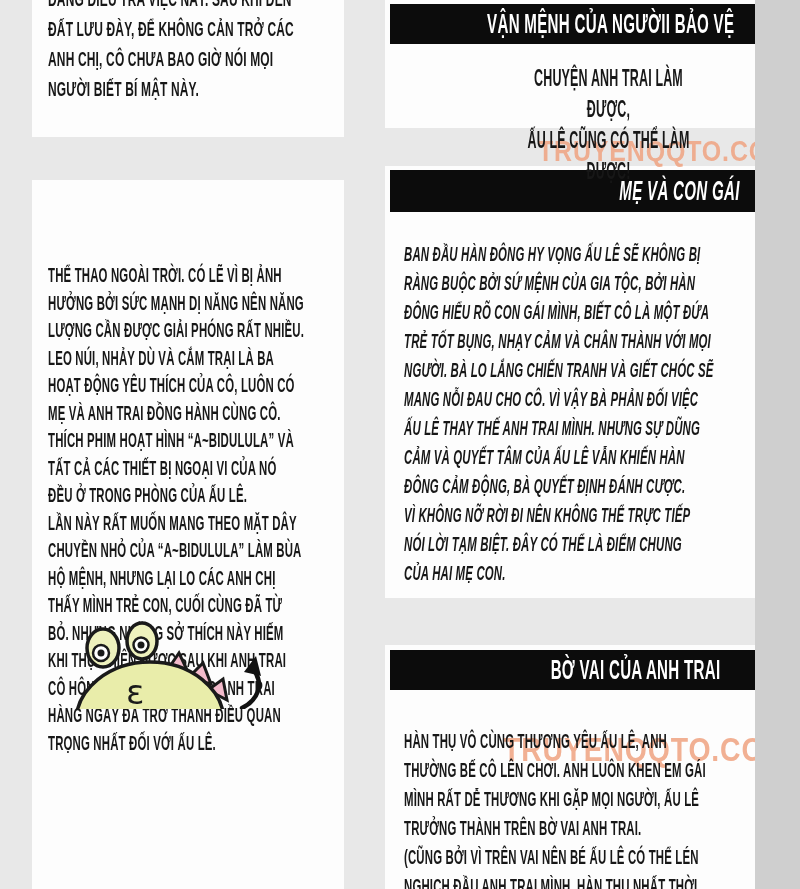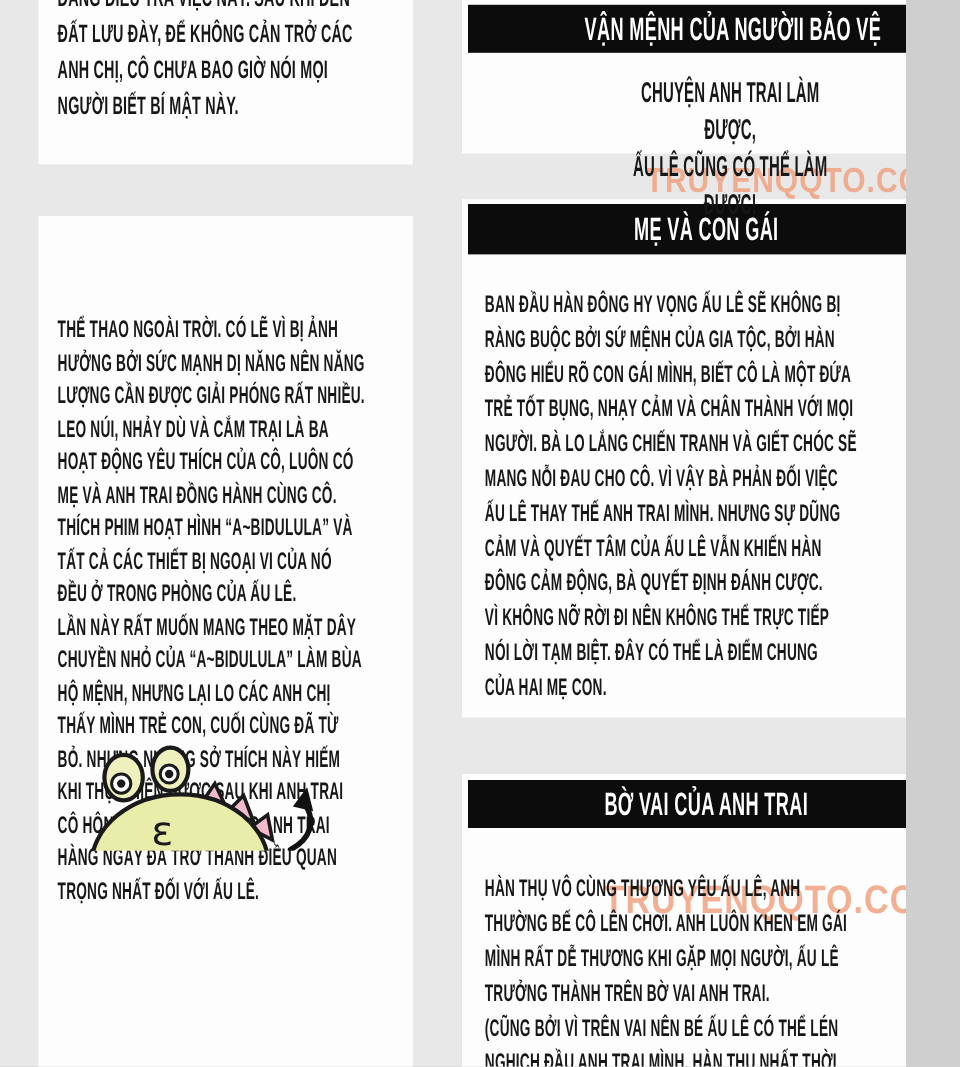--- a/index.html
+++ b/index.html
@@ -7,21 +7,21 @@
     position:relative;width:755px;height:889px;overflow:hidden;
     background:#e8e8e8;
     font-family:"Liberation Sans","DejaVu Sans",sans-serif;
     color:#171717;
   }
   .card{
     position:absolute;background:#fdfdfd;
   }
   .bar{
     position:absolute;left:5px;right:5px;height:42px;
-    background:#0c0c0c;text-align:center;overflow:hidden;
+    background:#0c0c0c;text-align:right;overflow:hidden;
   }
   .bar-title{
     display:inline-block;color:#fff;font-weight:700;font-size:27px;
     line-height:42px;transform:scaleX(0.56);transform-origin:center top;
     white-space:nowrap;letter-spacing:0.5px;
   }
   .body-txt{
     position:relative;z-index:2;
     font-weight:700;font-size:20px;line-height:27.5px;
     white-space:pre-line;transform:scaleX(0.57);transform-origin:left top;
@@ -51,21 +51,21 @@
   
   #card-secret{left:32px;top:-40px;width:312px;height:177px;}
   #card-secret .note-txt{margin:24px 10px 0 16px;}
   #card-hobby{left:32px;top:180px;width:312px;height:709px;}
   #card-hobby .bar{top:5px;}
   #card-hobby .body-txt{margin:82px 10px 0 16px;}
   #card-guardian{left:385px;top:0;width:407px;height:128px;}
   #card-guardian .bar{top:4px;height:40px;}
   #card-guardian .bar-title{line-height:40px;}
   #card-guardian .center-txt{margin-top:62px;}
-  #card-mother{left:385px;top:166px;width:407px;height:432px;}
+  #card-mother{left:385px;top:166px;width:407px;height:432px;font-style:italic;}
   #card-mother .bar{top:4px;}
   #card-mother .body-txt{margin:74px 10px 0 19px;line-height:29px;}
   #card-shoulder{left:385px;top:645px;width:407px;height:244px;}
   #card-shoulder .bar{top:5px;height:40px;}
   #card-shoulder .bar-title{line-height:40px;}
   #card-shoulder .body-txt{margin:82px 10px 0 19px;line-height:29px;}
   #mascot{position:absolute;left:30px;top:612px;z-index:2;}
 </style>
 </head>
 <body>

